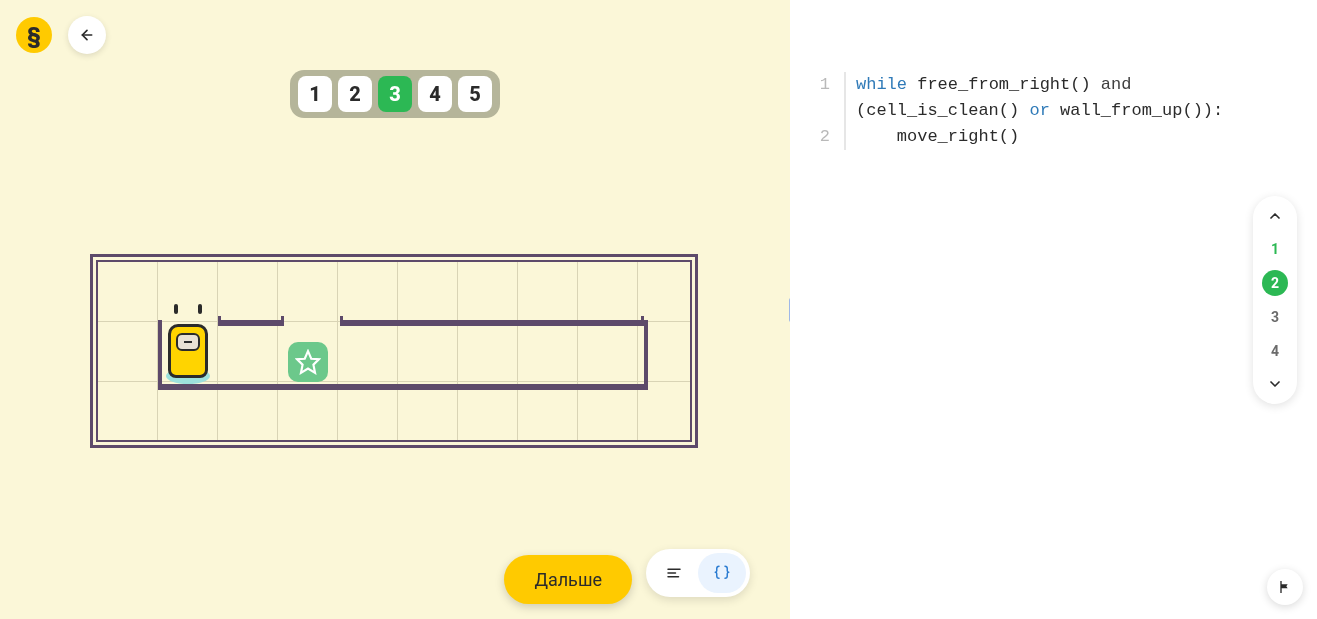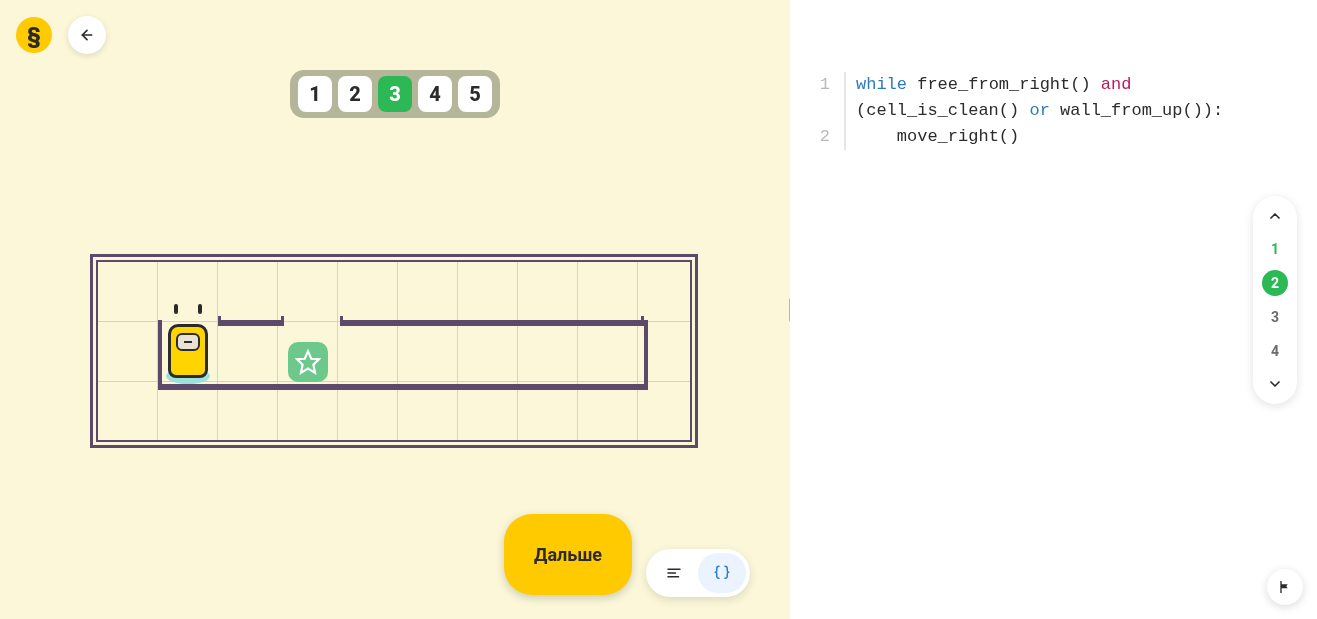--- a/index.html
+++ b/index.html
@@ -72,23 +72,23 @@
     position: absolute; top: 6px; left: 5px; right: 5px; height: 18px;
     background: #e9e1d4; border: 2px solid #2b2b2b; border-radius: 6px;
   }
   .robot-eye { position:absolute; top:6px; width:4px; height:2px; background:#2b2b2b; }
   .robot-eye.l { left:6px; } .robot-eye.r { right:6px; }
   .robot-ant { position:absolute; top:-8px; width:4px; height:10px; background:#2b2b2b; border-radius:2px; }
   .robot-ant.l { left:10px; } .robot-ant.r { right:10px; }
 
   
   .primary-btn {
-    position: absolute; bottom: 24px; right: 158px;
-    background: #ffca00; color: #2b2b2b; font-weight: 700; font-size: 18px;
-    padding: 30px 30px; border-radius: 28px; cursor: pointer;
+    position: absolute; bottom: 15px; right: 158px;
+    background: #ffca00; color: #2b2b2b; font-weight: 400; font-size: 18px;
+    padding: 14px 30px; border-radius: 28px; cursor: pointer;
     box-shadow: 0 3px 10px rgba(0,0,0,0.18);
   }
   .view-toggle {
     position: absolute; bottom: 22px; right: 40px; width: 104px; height: 48px;
     background: #ffffff; border-radius: 28px; display: flex; align-items: center;
     box-shadow: 0 3px 10px rgba(0,0,0,0.12); padding: 4px;
   }
   .vt-seg {
     width: 48px; height: 40px; border-radius: 22px; display: flex; align-items: center; justify-content: center; cursor: pointer;
   }
@@ -109,21 +109,21 @@
     position: absolute; top: 72px; left: 20px; right: 20px; bottom: 20px;
     font-family: "SFMono-Regular", Consolas, "Liberation Mono", Menlo, monospace;
     font-size: 17px; line-height: 26px; color: #2b2b2b;
   }
   .code-row { display: flex; }
   .gutter {
     width: 34px; text-align: right; color: #b9b9b9; padding-right: 14px; user-select: none;
   }
   .code-line { flex: 1; white-space: pre-wrap; border-left: 2px solid #e6e6e6; padding-left: 10px; }
   .kw { color: #2f7ab8; }
-  .tok-and { color: #be185d; }
+  .tok-and { color: #404040; }
   .tok-or { color: #2f7ab8; }
 
   
   .step-nav {
     position: absolute; right: 20px; top: 196px; width: 44px; padding: 10px 0;
     background: #ffffff; border-radius: 22px; box-shadow: 0 2px 10px rgba(0,0,0,0.12);
     display: flex; flex-direction: column; align-items: center; gap: 10px;
   }
   .step-arrow { cursor: pointer; width: 24px; height: 20px; display:flex; align-items:center; justify-content:center; }
   .step-item {

